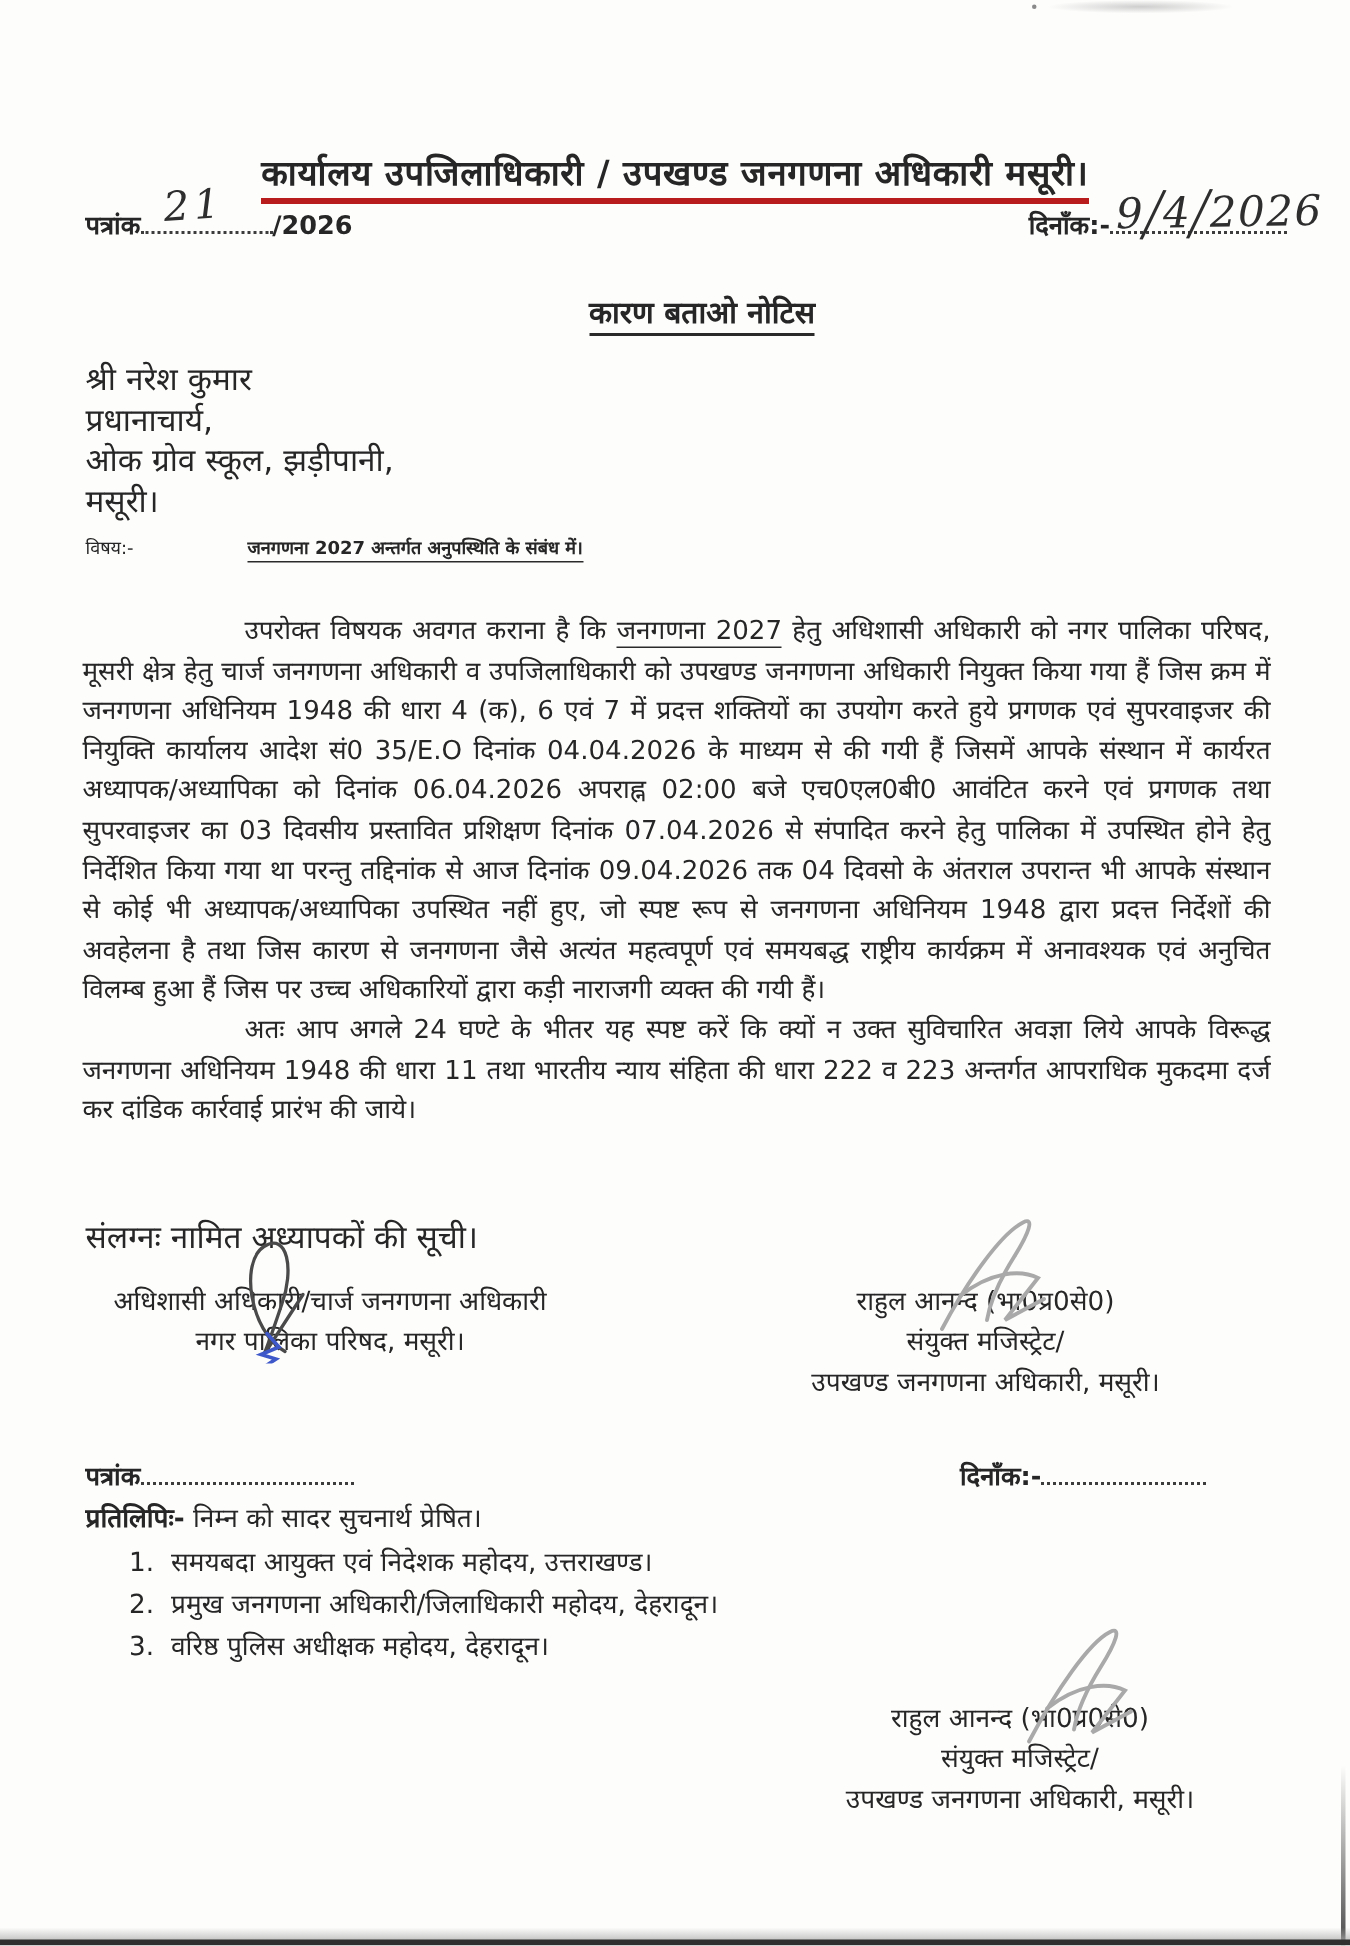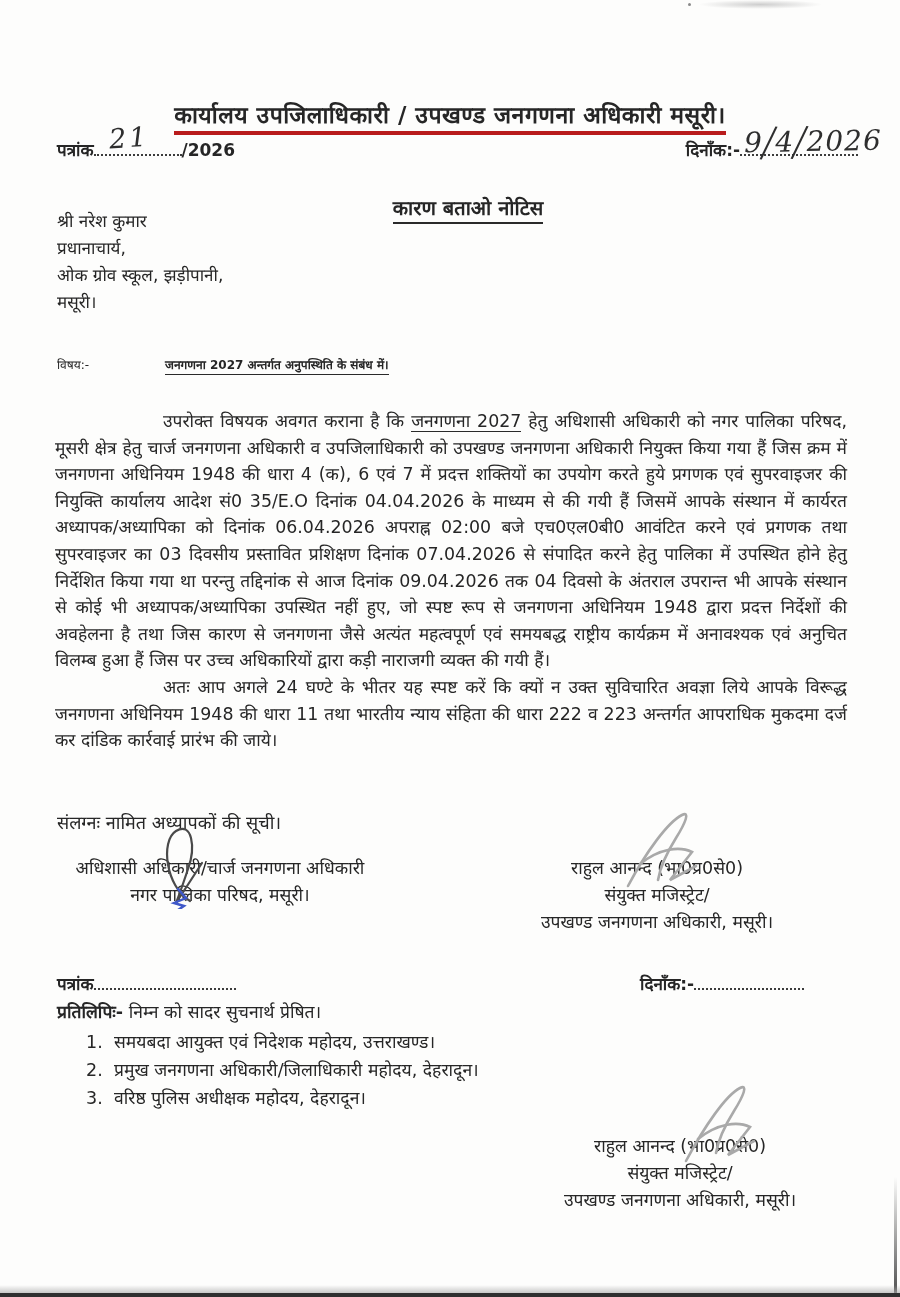--- a/index.html
+++ b/index.html
@@ -70,22 +70,22 @@
     text-align:center;
     font-size:20px; font-weight:bold;margin-left:36px;
   }
   .notice-title span {
     border-bottom:2px solid #2a2a2a;
     padding-bottom:2px;
   }
 
   
   .addressee {
-    top:208px; left:57px;
-    font-size:17px; line-height:27px;
+    top:240px; left:57px;
+    font-size:21px; line-height:27px;
   }
 
   
   .subject-row {
     top:356px; left:57px; right:55px;
     font-size:12px;
   }
   .subject-label { display:inline-block; width:108px; }
   .subject-text {
     font-weight:bold;
@@ -96,21 +96,21 @@
   
   .body-text {
     top:408px; left:55px; width:792px;
     font-size:17.4px; line-height:26.6px;
     text-align:justify;
   }
   .body-text p { text-indent:108px; }
   .u-inline { border-bottom:1.6px solid #2a2a2a; }
 
   
-  .enclosure { top:810px; left:57px; font-size:18px; }
+  .enclosure { top:810px; left:57px; font-size:21px; }
 
   
   .sigblock { text-align:center; font-size:17.5px; line-height:27px; }
   .sig-left  { top:855px; left:40px;  width:360px; }
   .sig-right { top:855px; left:462px; width:390px; }
   .sig-bottom{ top:1133px; left:500px; width:360px; }
   .sig-svg { position:absolute; pointer-events:none; }
   .sig-svg-left   { top:-32px; left:110px; }
   .sig-svg-right  { top:-45px; left:150px; }
   .sig-svg-bottom { top:-52px; left:170px; }

